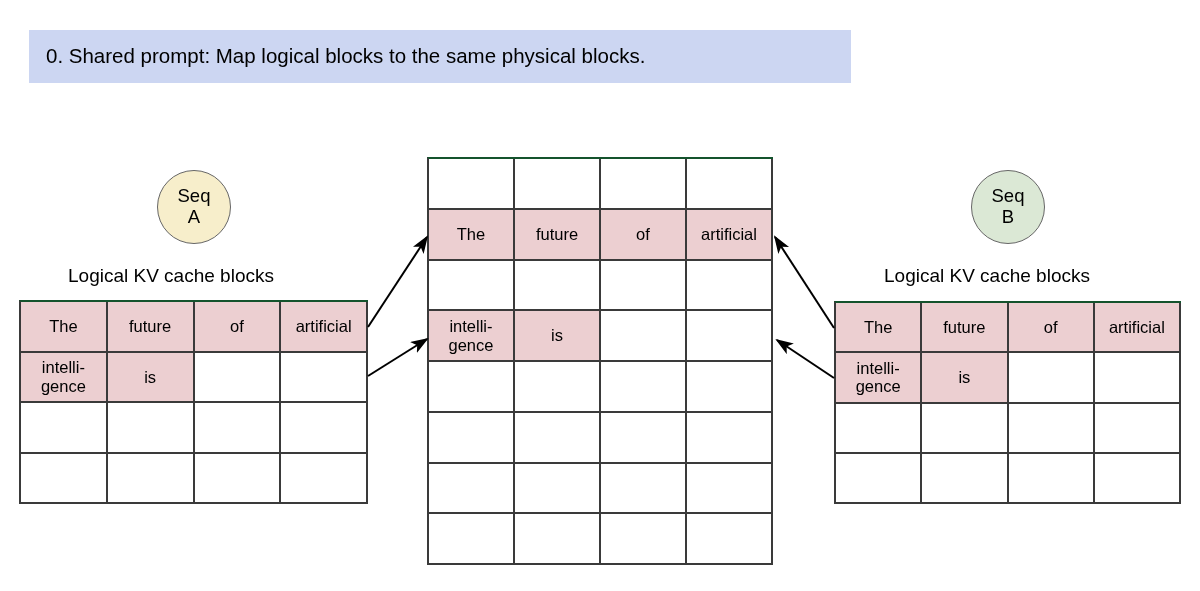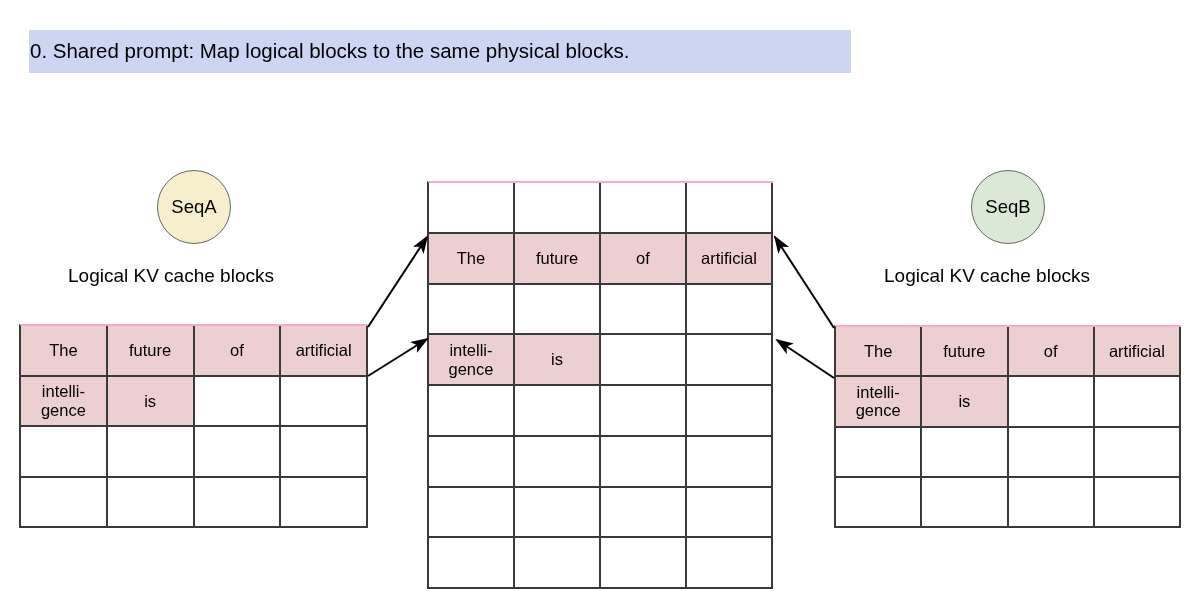--- a/index.html
+++ b/index.html
@@ -18,26 +18,26 @@
     background: #ffffff;
     overflow: hidden;
   }
 
   
   .banner {
     position: absolute;
     left: 29px;
     top: 30px;
     width: 822px;
-    height: 43px;
+    height: 53px;
     background: #ccd6f2;
     display: flex;
     align-items: center;
     box-sizing: border-box;
-    padding-left: 1px;
+    padding-left: 17px;
   }
   .banner-text {
     font-size: 20.5px;
     line-height: 1;
     color: #000;
     white-space: nowrap;
   }
 
   
   .caption {
@@ -53,38 +53,37 @@
 
   
   .seq-badge {
     position: absolute;
     width: 74px;
     height: 74px;
     border-radius: 50%;
     border: 1px solid #666;
     box-sizing: border-box;
     display: flex;
-    flex-direction: row;
+    flex-direction: column;
     align-items: center;
     justify-content: center;
     font-size: 18.5px;
     line-height: 1.12;
   }
   #seq-a { left: 157px; top: 170px; background: #f7eecb; }
   #seq-b { left: 971px; top: 170px; background: #dbe8d5; }
 
   
   .grid {
     position: absolute;
     display: grid;
     box-sizing: border-box;
-    border-top: 2px solid #f9a8d4;
+    border-top: 2px solid #14532d;
     border-left: 2px solid #3a3a3a;
     background: #ef4444;
-    margin-top: 24px;
   }
   .cell {
     box-sizing: border-box;
     border-right: 2px solid #3a3a3a;
     border-bottom: 2px solid #3a3a3a;
     background: #ffffff;
     display: flex;
     align-items: center;
     justify-content: center;
     text-align: center;

